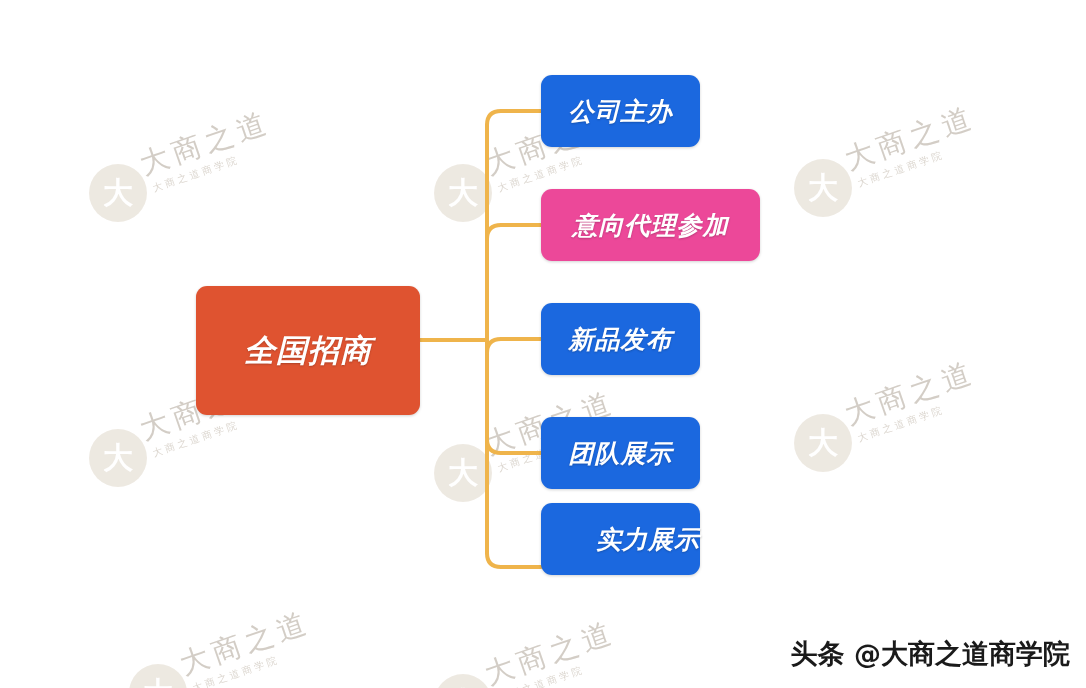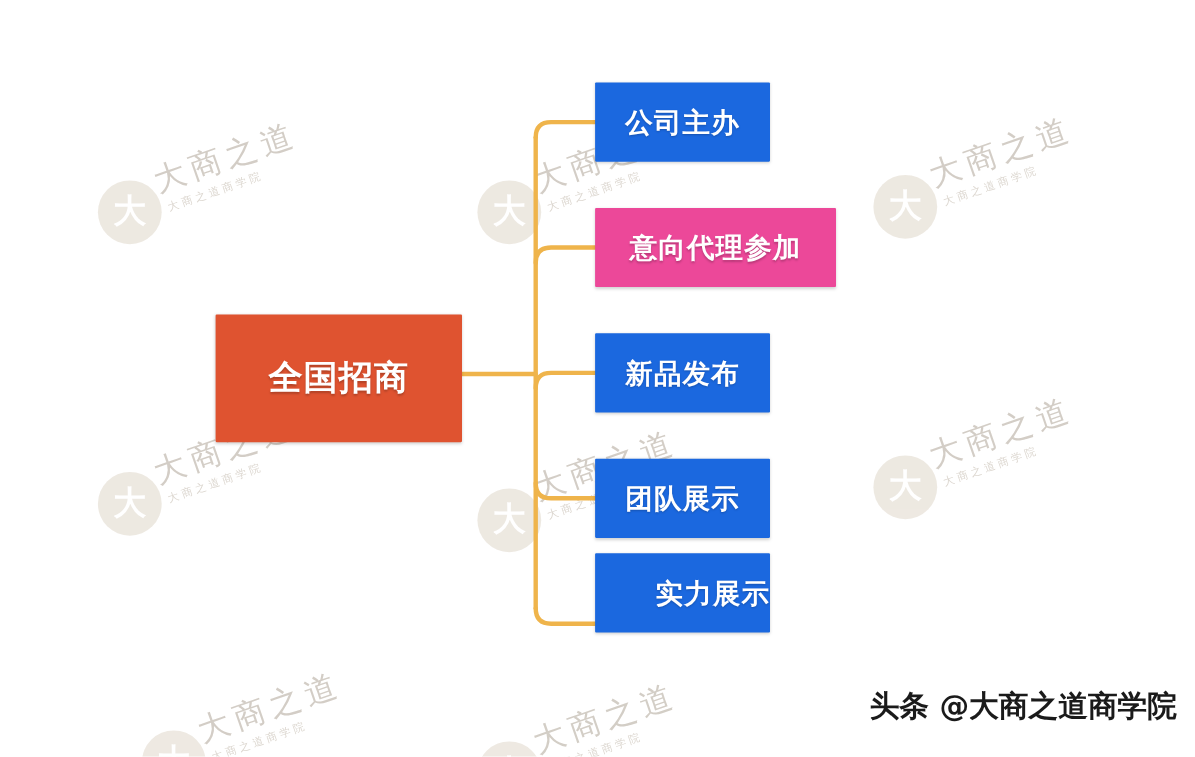--- a/index.html
+++ b/index.html
@@ -86,22 +86,23 @@
   }
 
   
   .node {
     position: absolute;
     z-index: 3;
     display: flex;
     align-items: center;
     justify-content: center;
     box-sizing: border-box;
-    border-radius: 1px;
+    border-radius: 11px;
     box-shadow: 0 1px 3px rgba(0,0,0,0.18);
+    font-style: italic;
   }
   .node-label {
     color: #ffffff;
     font-weight: bold;
     white-space: nowrap;
     font-family: "DejaVu Sans", "Liberation Sans", sans-serif;
     text-shadow: 0 1px 2px rgba(0,0,0,0.22);
   }
   .node-root .node-label {
     font-size: 31px;
@@ -110,21 +111,21 @@
   .node-child .node-label {
     font-size: 25px;
     letter-spacing: 1px;
   }
 
   
   #footer-brand {
     position: absolute;
     z-index: 4;
     right: 16px;
-    bottom: 28px;
+    bottom: 16px;
     font-size: 27px;
     color: #1a1a1a;
     font-weight: bold;
     white-space: nowrap;
     font-family: "DejaVu Sans", "Liberation Sans", sans-serif;
   }
 </style>
 </head>
 <body>
 
@@ -178,21 +179,21 @@
         <path d="M 420 340 L 487 340" stroke="#efb44b" stroke-width="4" fill="none"></path>
         <path d="M 487 125 L 487 553" stroke="#efb44b" stroke-width="4" fill="none"></path>
         <path d="M 487 125 Q 487 111 501 111 L 541 111" stroke="#efb44b" stroke-width="4" fill="none"></path>
         <path d="M 487 239 Q 487 225 501 225 L 541 225" stroke="#efb44b" stroke-width="4" fill="none"></path>
         <path d="M 487 353 Q 487 339 501 339 L 541 339" stroke="#efb44b" stroke-width="4" fill="none"></path>
         <path d="M 487 439 Q 487 453 501 453 L 541 453" stroke="#efb44b" stroke-width="4" fill="none"></path>
         <path d="M 487 553 Q 487 567 501 567 L 541 567" stroke="#efb44b" stroke-width="4" fill="none"></path>
       </g>
   </svg>
 
-  <div class="node node-root" id="node-root" style="left: 196px; top: 286px; width: 224px; height: 116px; background: rgb(223, 83, 48);">
+  <div class="node node-root" id="node-root" style="left: 196px; top: 286px; width: 224px; height: 129px; background: rgb(223, 83, 48);">
     <span class="node-label">全国招商</span>
   </div>
 
   <div id="child-nodes">
       <div class="node node-child" style="left: 541px; top: 75px; width: 159px; height: 72px; background: rgb(27, 104, 223);">
         <span class="node-label">公司主办</span>
       </div>
       <div class="node node-child" style="left: 541px; top: 189px; width: 219px; height: 72px; background: #ec4899; justify-content: center;">
         <span class="node-label">意向代理参加</span>
       </div>

